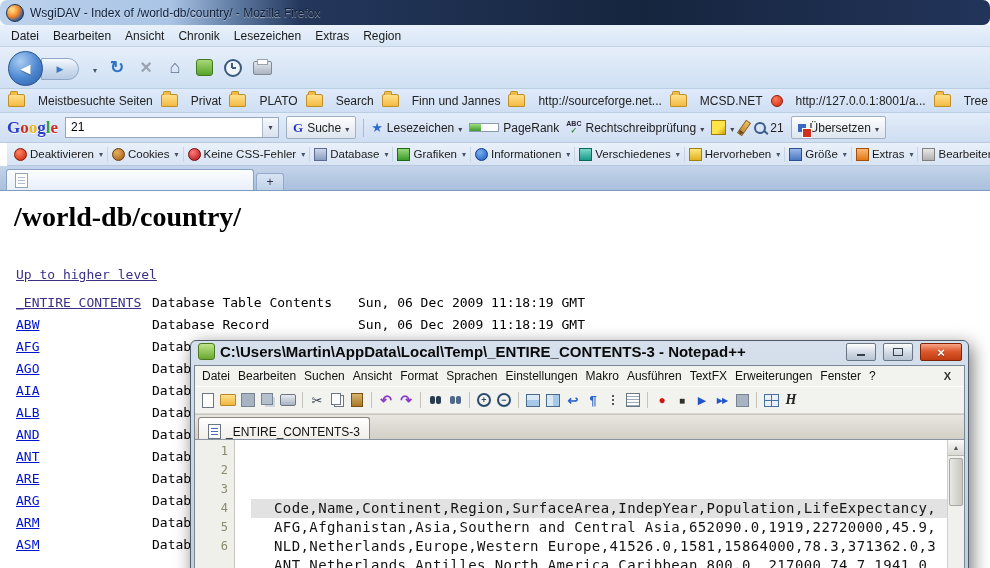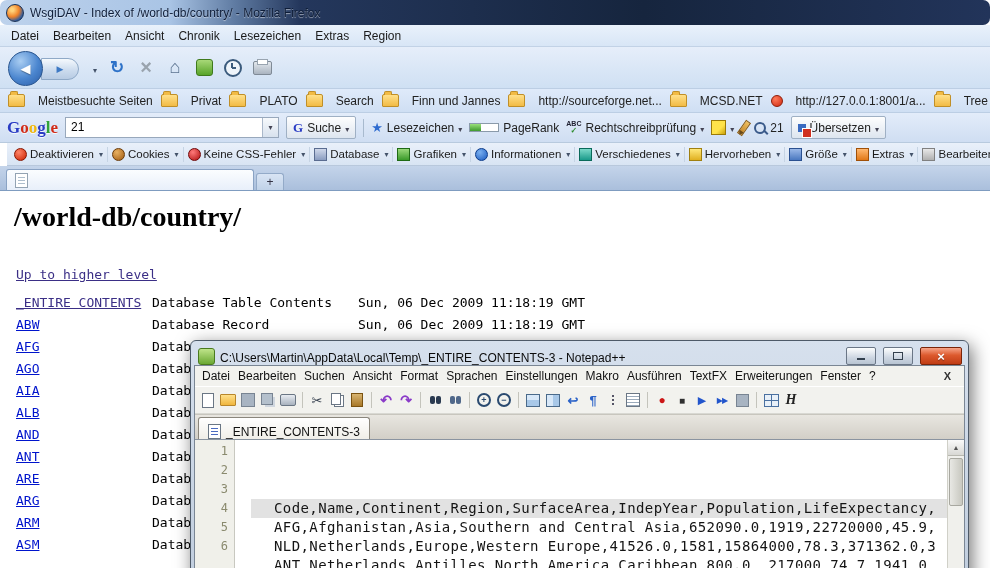--- a/index.html
+++ b/index.html
@@ -120,21 +120,21 @@
   .dir-row{height:22px;white-space:nowrap;}
   .dir-name{display:inline-block;width:136px;color:#0014cc;text-decoration:underline;cursor:pointer;}
   .visited-link{color:#3b2f86;}
   .dir-type{display:inline-block;width:206px;color:#000;}
   .dir-date{color:#000;}
 
   
   .npp-window{position:absolute;left:190px;top:340px;width:779px;height:400px;box-sizing:border-box;
     background:linear-gradient(#d6e0ed,#b2c1d4);border:1px solid #4e5a68;border-radius:6px 6px 0 0;
     box-shadow:3px 5px 18px rgba(0,0,0,.55);padding:2px 3px 3px;}
-  .npp-titlebar{height:22px;display:flex;align-items:flex-end;gap:5px;padding:0 3px 0 4px;font-size:12px;color:#0a0a0a;}
+  .npp-titlebar{height:22px;display:flex;align-items:flex-start;gap:5px;padding:0 3px 0 4px;font-size:15px;color:#0a0a0a;font-weight:bold;}
   .npp-icon{width:15px;height:15px;border-radius:3px;background:linear-gradient(#bfe48a,#6aa832);border:1px solid #4a7a1e;flex:0 0 auto;}
   .npp-title{flex:1;white-space:nowrap;overflow:hidden;text-overflow:ellipsis;}
   .cap-btn{width:28px;height:16px;border-radius:2px;border:1px solid #6a7686;margin-left:2px;flex:0 0 auto;
     background:linear-gradient(#fdfefe,#cdd6e2 60%,#b8c4d2);display:flex;align-items:center;justify-content:center;}
   .cap-min::before{content:"";width:8px;height:2px;background:#33404e;margin-top:6px;display:block;}
   .cap-max::before{content:"";width:8px;height:6px;border:1.5px solid #33404e;display:block;}
   .cap-close{width:40px;background:linear-gradient(#f7a488,#dd5a2e 45%,#c03c14);border-color:#7a2408;}
   .cap-close::before{content:"×";color:#fff;font-size:13px;font-weight:bold;line-height:1;text-shadow:0 1px 1px rgba(0,0,0,.4);}
   .npp-inner{height:calc(100% - 22px);background:#f2f2ee;border:1px solid #7a8694;display:flex;flex-direction:column;box-sizing:border-box;}
   .npp-menubar{height:20px;display:flex;align-items:center;font-size:12px;padding:0 3px;color:#111;flex:0 0 auto;}

